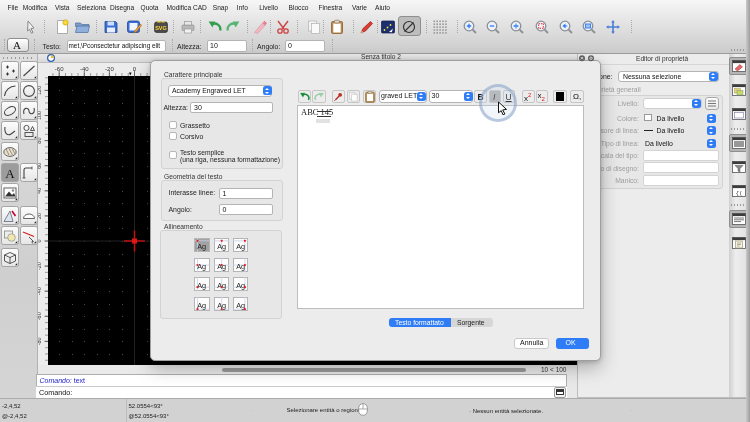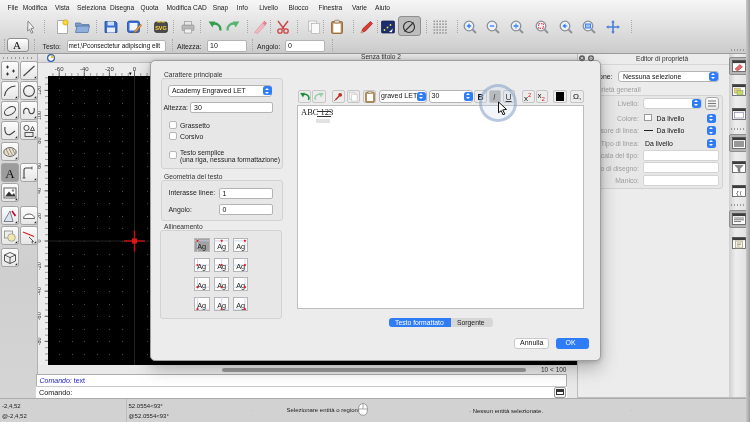--- a/index.html
+++ b/index.html
@@ -1686,21 +1686,21 @@
 <div class="lbl" style="left:505.5px;top:91.5px;font-size:8.5px;text-decoration:underline;color:#111;">U</div>
 <div class="abs" style="left:522px;top:89.5px;width:12.5px;height:13.5px;background:#ececec;border:1px solid #c6c6c6;border-radius:2px;"></div>
 <div class="lbl" style="left:524px;top:91.5px;font-size:8px;color:#111;">x<sup style="color:#e02020;font-size:6px;">2</sup></div>
 <div class="abs" style="left:535.5px;top:89.5px;width:12.5px;height:13.5px;background:#ececec;border:1px solid #c6c6c6;border-radius:2px;"></div>
 <div class="lbl" style="left:537.5px;top:90.5px;font-size:8px;color:#111;">x<sub style="color:#e02020;font-size:6px;">2</sub></div>
 <div class="abs" style="left:552.5px;top:89.5px;width:14px;height:13.5px;background:#ececec;border:1px solid #c6c6c6;border-radius:2px;"></div>
 <div class="abs" style="left:555.5px;top:92px;width:8.5px;height:8.5px;background:#000;"></div>
 <div class="abs" style="left:570px;top:89.5px;width:13.5px;height:13.5px;background:#ececec;border:1px solid #c6c6c6;border-radius:2px;"></div>
 <div class="lbl" style="left:573px;top:91.5px;font-size:8px;color:#111;">Ω,</div>
 <div class="abs" style="left:296.5px;top:105px;width:287px;height:204px;background:#fff;border:1px solid #bdbdbd;"></div>
-<div class="lbl" style="left:301px;top:107px;font-size:8.5px;font-family:'Liberation Serif',serif;color:#222;">ABC 123</div>
+<div class="lbl" style="left:301px;top:107px;font-size:8.5px;font-family:'Liberation Serif',serif;color:#222;">ABC 145</div>
 <div class="abs" style="left:316.5px;top:110.8px;width:14.5px;height:0.9px;background:#333;"></div>
 <div class="abs" style="left:316.5px;top:115.6px;width:14.5px;height:0.9px;background:#333;"></div>
 <div class="abs" style="left:316px;top:118.5px;width:14px;height:4px;background:#e2e2e2;"></div>
 <div class="abs" style="left:479px;top:83.5px;width:38px;height:38px;border-radius:50%;background:rgba(195,212,233,0.22);border:3px solid rgba(128,158,197,0.5);"></div>
 <svg class="abs" style="left:496.5px;top:101px" width="11" height="14" viewBox="0 0 11 14">
     <path d="M1.5 1 L9.5 8.4 L5.7 8.9 L7.9 13 L6 13.8 L4.2 9.6 L1.5 11.8 Z" fill="#fff" stroke="#111" stroke-width="1"></path>
   </svg>
 <div class="abs" style="left:388.5px;top:317.5px;width:62px;height:9.5px;background:#2e7cf6;border-radius:3px 0 0 3px;"></div>
 <div class="lbl" style="left:395px;top:319px;font-size:6.8px;color:#fff;">Testo formattato</div>
 <div class="abs" style="left:450.5px;top:317.5px;width:42.5px;height:9.5px;background:#d6d6d6;border-radius:0 3px 3px 0;"></div>

